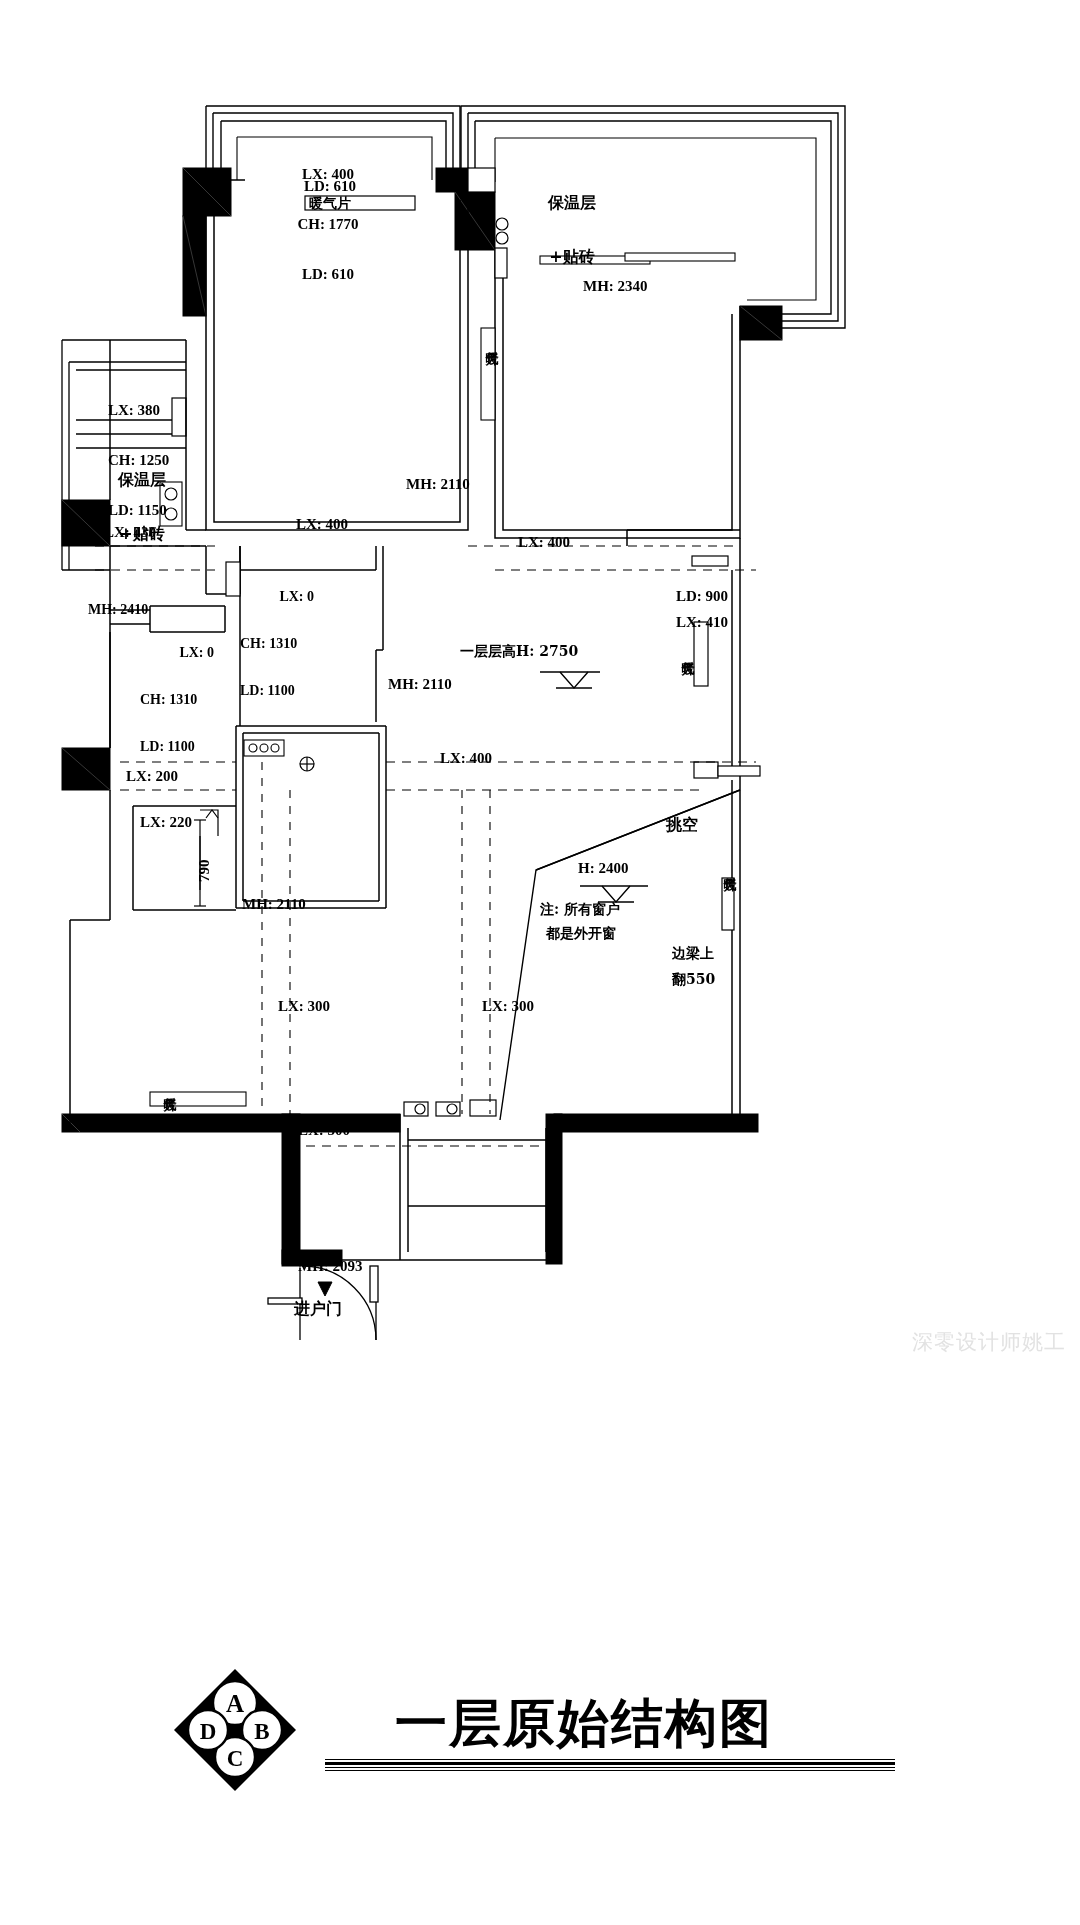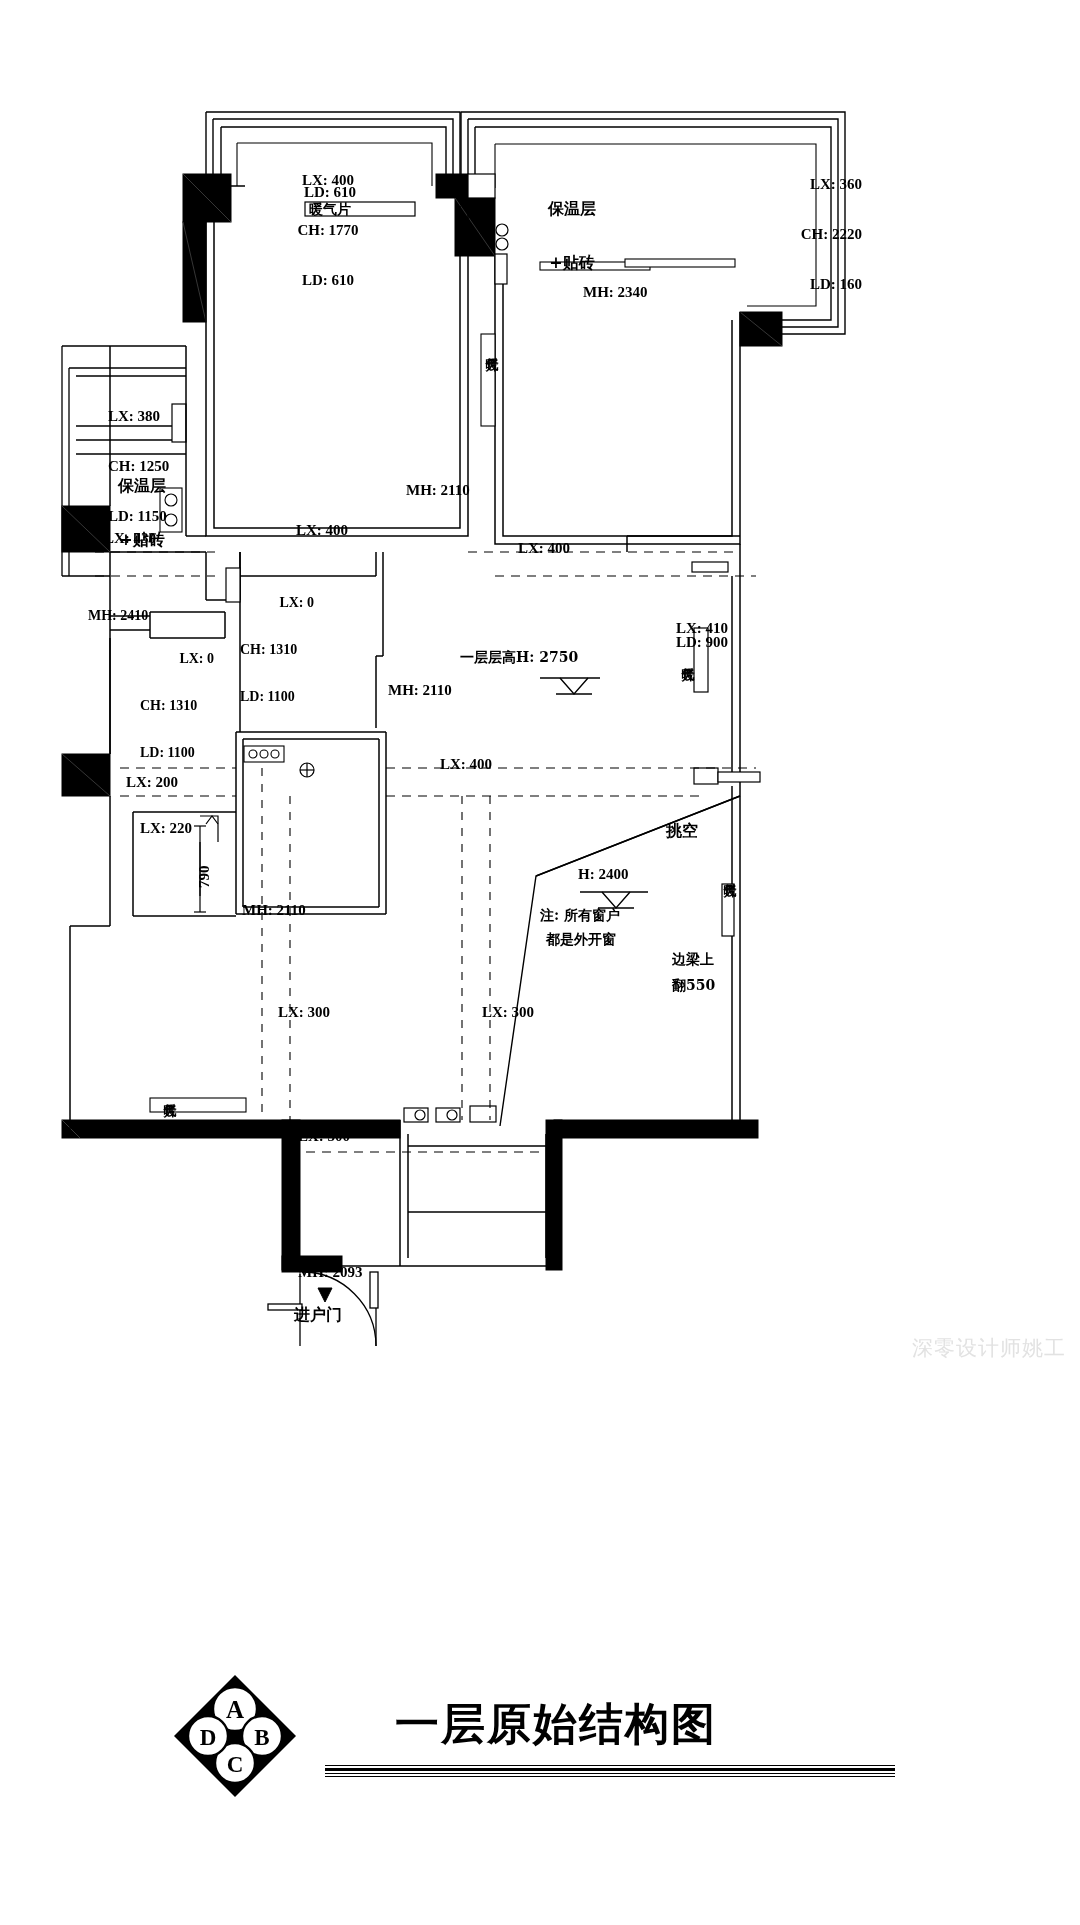--- a/index.html
+++ b/index.html
@@ -10,21 +10,21 @@
   }
   body {
     width: 1080px;
     height: 1925px;
     position: relative;
     font-family: "Liberation Serif", "DejaVu Serif", serif;
     overflow: hidden;
   }
   #sheet {
     position: absolute;
-    left: 0; top: 16px;
+    left: 0; top: 10px;
     width: 1080px;
     height: 1354px;
     background: #fff;
   }
   #plan-svg {
     position: absolute;
     left: 0; top: 0;
     width: 1080px;
     height: 1925px;
   }
@@ -82,21 +82,21 @@
     top: 10px;
     width: 130px;
     height: 130px;
   }
   #title-text {
     position: absolute;
     left: 245px;
     top: 34px;
     font-family: "DejaVu Sans", "Liberation Sans", sans-serif;
     font-weight: 700;
-    font-size: 44px;
+    font-size: 52px;
     letter-spacing: 2px;
     color: #000;
     white-space: pre;
   }
   #title-rules {
     position: absolute;
     left: 175px;
     top: 104px;
     width: 570px;
     height: 14px;
@@ -431,25 +431,20 @@
   </div>
 
   <div class="lbl dim center" style="left:270px; top:168px; width:120px;">LD: 610</div>
   <div class="lbl cn-sm center" style="left:272px; top:186px; width:116px;">暖气片</div>
 
   <div class="lbl cn center" style="left:512px; top:148px; width:120px;">
     <div>保温层</div>
     <div>+贴砖</div>
   </div>
 
-  <div class="lbl dim" style="left:772px; top:126px; text-align:right; width:90px;">
-    <div>LX: 360</div>
-    <div>CH: 2220</div>
-    <div>LD: 160</div>
-  </div>
 
   <div class="lbl dim" style="left:583px; top:268px;">MH: 2340</div>
 
   <div class="lbl vert" style="left:484px; top:330px;">暖气片</div>
 
   <div class="lbl dim" style="left:108px; top:358px;">
     <div>LX: 380</div>
     <div>CH: 1250</div>
     <div>LD: 1150</div>
   </div>
@@ -478,21 +473,21 @@
   <div class="lbl dim-sm" style="left:140px; top:604px;">
     <div style="text-align:right; width:74px;">LX: 0</div>
     <div>CH: 1310</div>
     <div>LD: 1100</div>
   </div>
 
   <div class="lbl dim" style="left:388px; top:666px;">MH: 2110</div>
 
   <div class="lbl cn-sm" style="left:460px; top:634px;text-align:right;">一层层高H: 2750</div>
 
-  <div class="lbl dim" style="left:676px; top:578px;margin-top:40px;">LD: 900</div>
+  <div class="lbl dim" style="left:676px; top:578px;">LD: 900</div>
   <div class="lbl dim" style="left:676px; top:604px;">LX: 410</div>
 
   <div class="lbl vert" style="left:680px; top:640px;">暖气片</div>
 
   <div class="lbl dim" style="left:440px; top:740px;">LX: 400</div>
 
   <div class="lbl dim" style="left:126px; top:758px;">LX: 200</div>
 
   <div class="lbl dim" style="left:140px; top:804px;">LX: 220</div>
 

